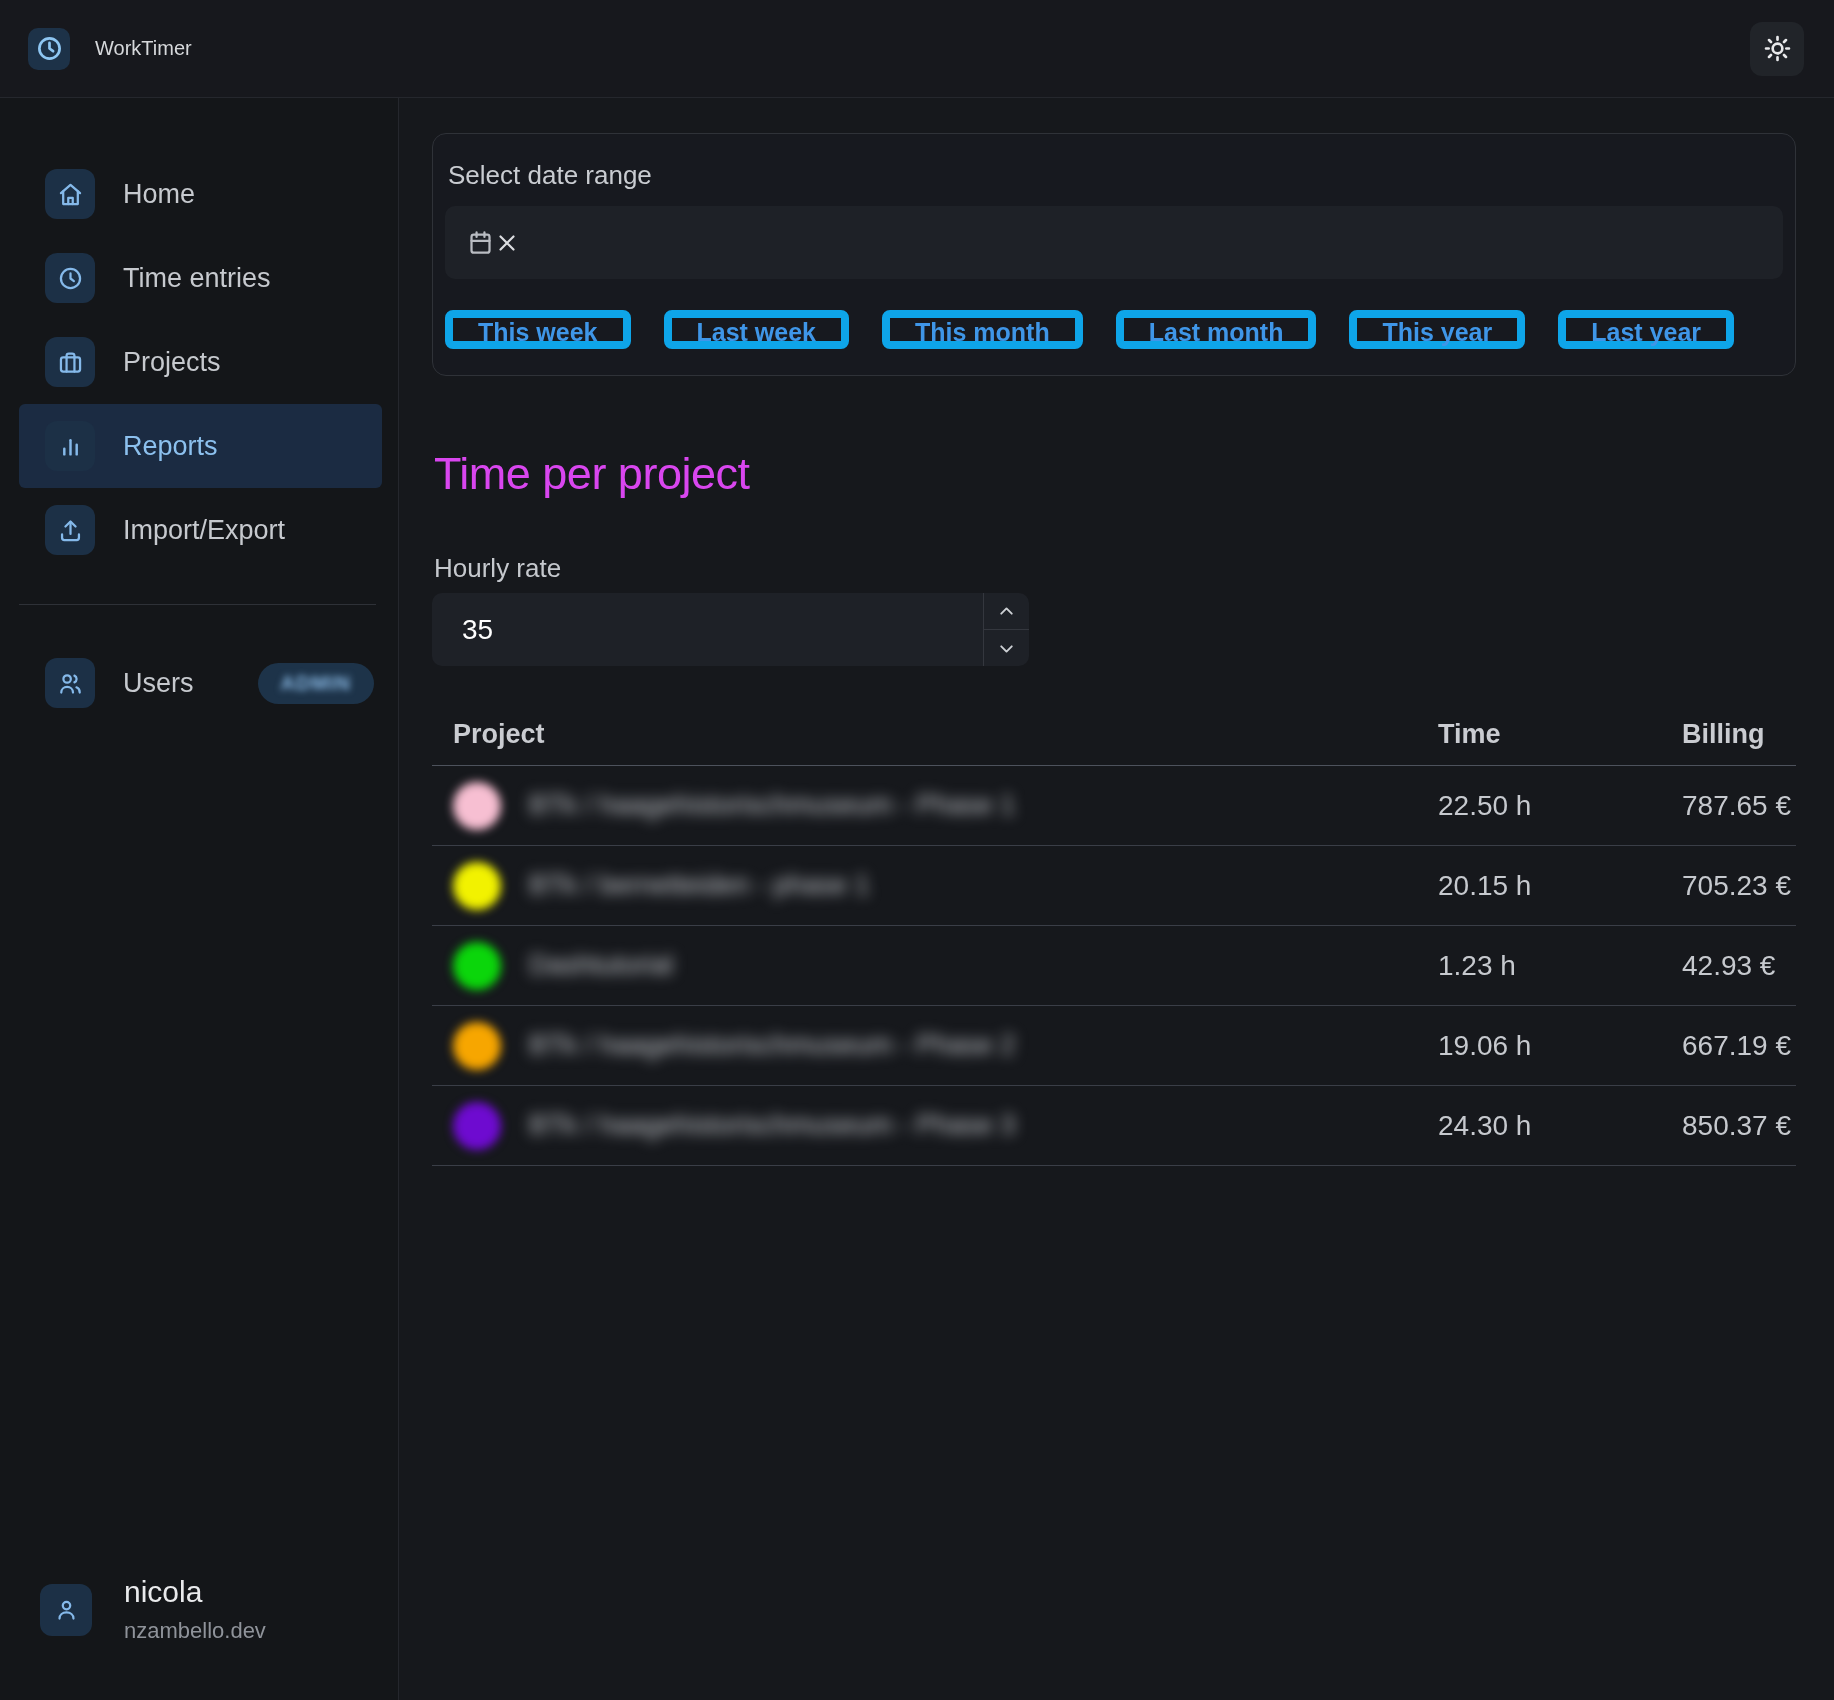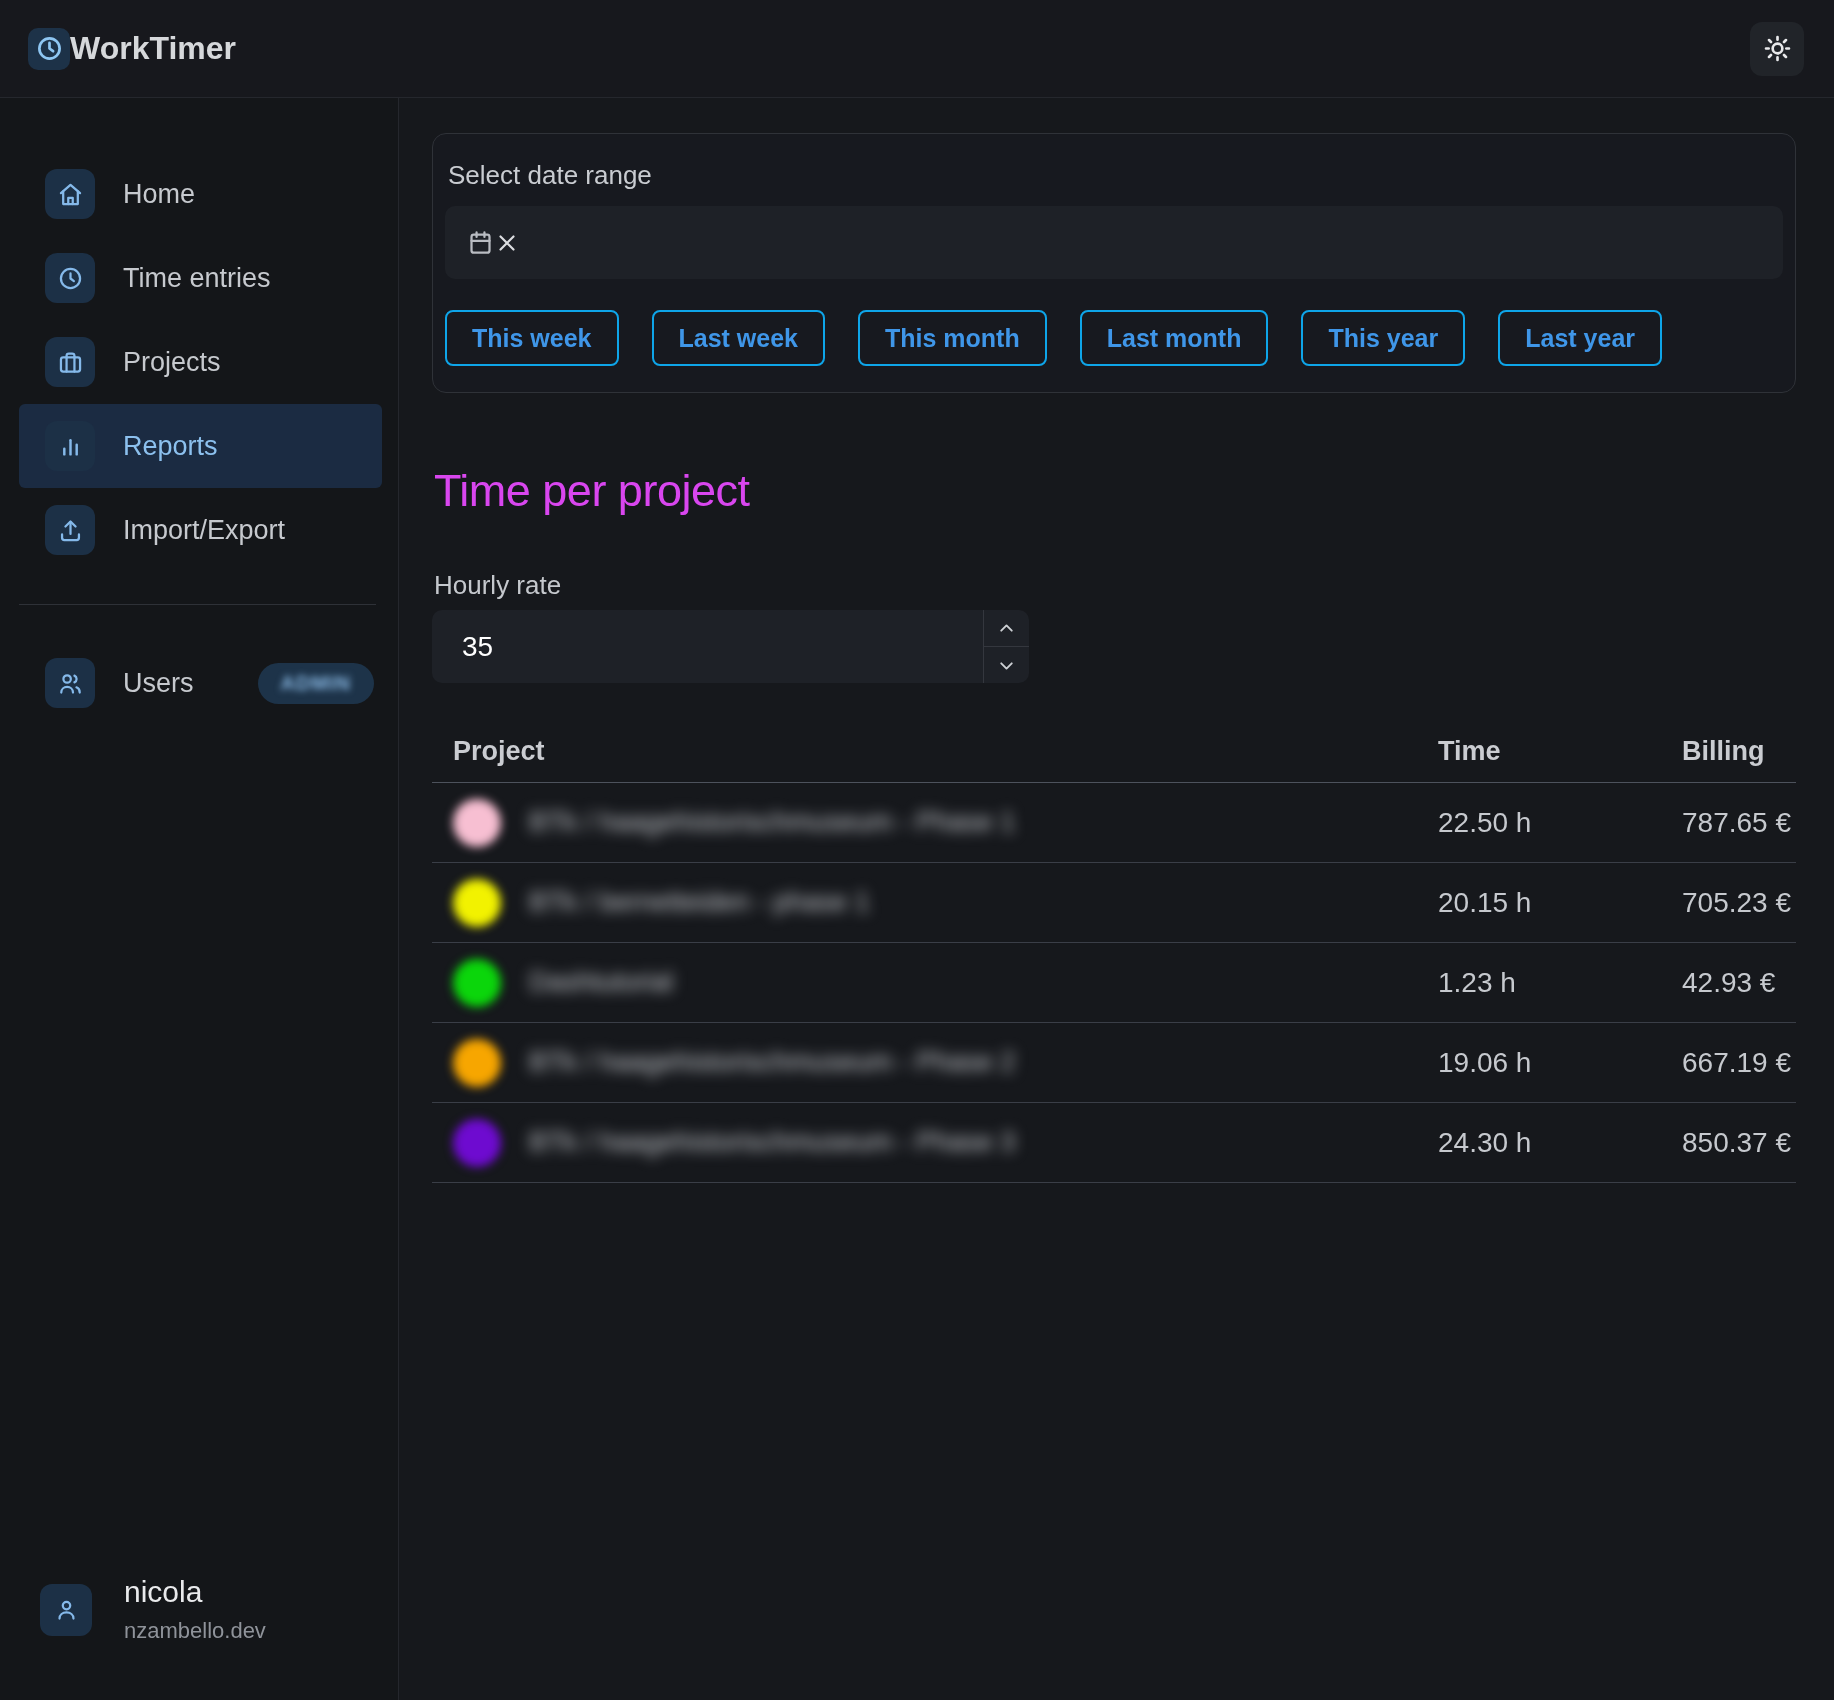--- a/index.html
+++ b/index.html
@@ -16,21 +16,21 @@
   .topbar {
     height:98px; background:#17181d; border-bottom:1px solid #25272d;
     display:flex; align-items:center; justify-content:space-between;
     padding:0 30px 0 28px;
   }
   .brand { display:flex; align-items:center; }
   .logo-tile {
     width:42px; height:42px; border-radius:10px; background:#1d3248;
     display:flex; align-items:center; justify-content:center;
   }
-  .app-title { font-size:32px; font-weight:700; color:#d6d8db; }
+  .app-title { font-size:20px; font-weight:400; color:#d6d8db; margin-left:25px; }
   .icon-btn {
     width:54px; height:54px; border-radius:12px; background:#212429;
     border:none; display:flex; align-items:center; justify-content:center;
     cursor:pointer; color:#e8e9eb;
   }
 
   
   .shell { display:flex; height:1602px; }
 
   
@@ -78,22 +78,22 @@
   .card-label { font-size:26px; color:#c9ccd1; margin:0 0 15px 3px; }
   .date-input {
     height:73px; background:#1e2127; border-radius:10px;
     display:flex; align-items:center; padding:0 26px 0 22px; cursor:pointer;
   }
   .date-input .cal { color:#b9bcc2; }
   .date-text { flex:1; margin-left:17px; font-size:27px; color:#c9ccd1; }
   .clear-x { color:#dcdee1; cursor:pointer; }
   .quick-row { display:flex; gap:33px; margin-top:31px; }
   .qbtn {
-    height:56px; padding:0 25px; border-radius:8px;
-    border:2px solid #0ea5e9; background:transparent;
+    height:39px; padding:0 25px; border-radius:8px;
+    border:8px solid #0ea5e9; background:transparent;
     font-family:"Liberation Sans", sans-serif;
     font-size:25px; font-weight:600; color:#3f96e8; cursor:pointer;
   }
 
   .page-title {
     margin:72px 0 0 2px; font-size:45px; font-weight:400;
     color:#d946ef; letter-spacing:-0.5px;
   }
 
   .rate-label { margin:53px 0 0 2px; font-size:26px; color:#c5c8cd; }

